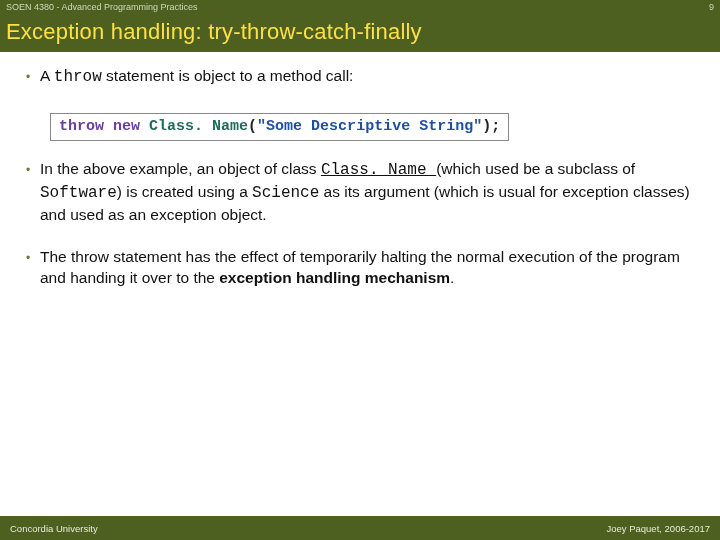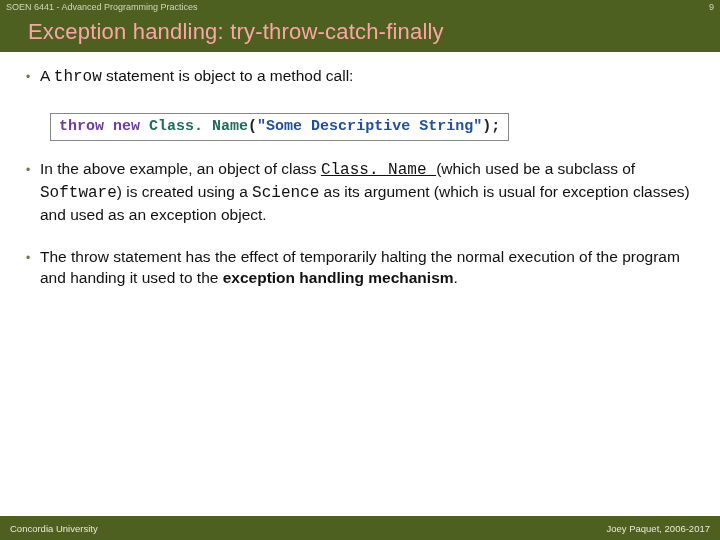--- a/index.html
+++ b/index.html
@@ -22,24 +22,24 @@
     padding: 0 6px;
     color: #cfd8b8;
     font-size: 9px;
     line-height: 14px;
     justify-content: space-between;
     font-family: "Segoe UI", Arial, sans-serif;
   }
   .title-band {
     width: 100%;
     background: #4e6020;
-    color: #fca5a5;
+    color: #fde047;
     font-size: 22px;
     font-weight: 300;
-    padding: 5px 18px 7px 28px;
+    padding: 5px 18px 7px 6px;
     font-family: "Segoe UI Light", "Segoe UI", Arial, sans-serif;
     letter-spacing: 0.2px;
   }
   .content {
     padding: 14px 26px 0 26px;
   }
   .bullet-block {
     display: flex;
     margin-bottom: 22px;
     line-height: 1.35;
@@ -93,21 +93,21 @@
     font-size: 9.5px;
     color: #e6ebd5;
     font-family: "Segoe UI", Arial, sans-serif;
   }
   .footer > div { white-space: nowrap; }
 </style>
 </head>
 <body>
 
 <div class="top-strip">
-  <span>SOEN 6441 - Advanced Programming Practices</span>
+  <span>SOEN 4380 - Advanced Programming Practices</span>
   <span>9</span>
 </div>
 
 <div class="title-band">Exception handling: try-throw-catch-finally</div>
 
 <div class="content">
 
   <div class="bullet-block">
     <div class="bullet-dot">•</div>
     <div class="bullet-text">
@@ -122,21 +122,21 @@
   <div class="bullet-block">
     <div class="bullet-dot">•</div>
     <div class="bullet-text">
       <span>In the above example, an object of class </span><span class="mono underlined">Class. Name </span><span>(which used be a subclass of </span><span class="mono">Software</span><span>) is created using a </span><span class="mono">Science</span><span> as its argument (which is usual for exception classes) and used as an exception object.</span>
     </div>
   </div>
 
   <div class="bullet-block">
     <div class="bullet-dot">•</div>
     <div class="bullet-text">
-      <span>The throw statement has the effect of temporarily halting the normal execution of the program and handing it used to the </span><span class="bold">exception handling mechanism</span><span>.</span>
+      <span>The throw statement has the effect of temporarily halting the normal execution of the program and handing it over to the </span><span class="bold">exception handling mechanism</span><span>.</span>
     </div>
   </div>
 
 </div>
 
 <div class="footer">
   <div>Concordia University</div>
   <div>Joey Paquet, 2006-2017</div>
 </div>
 

